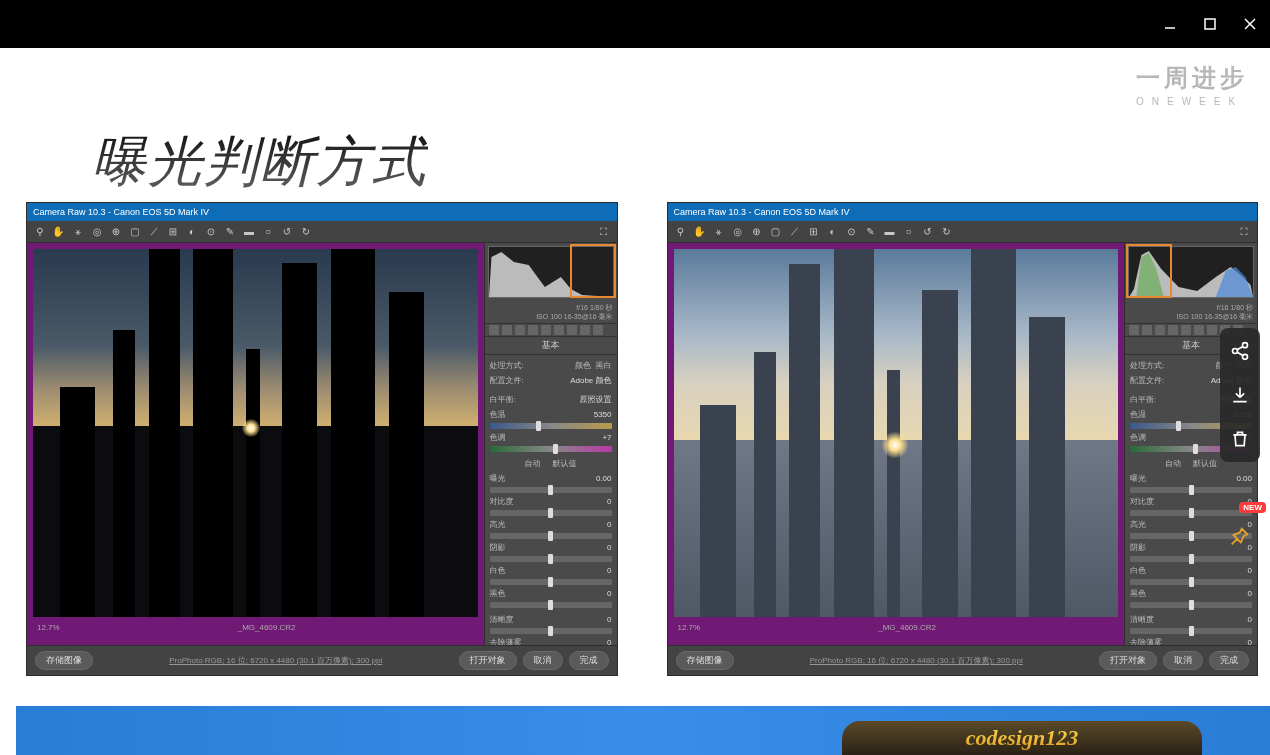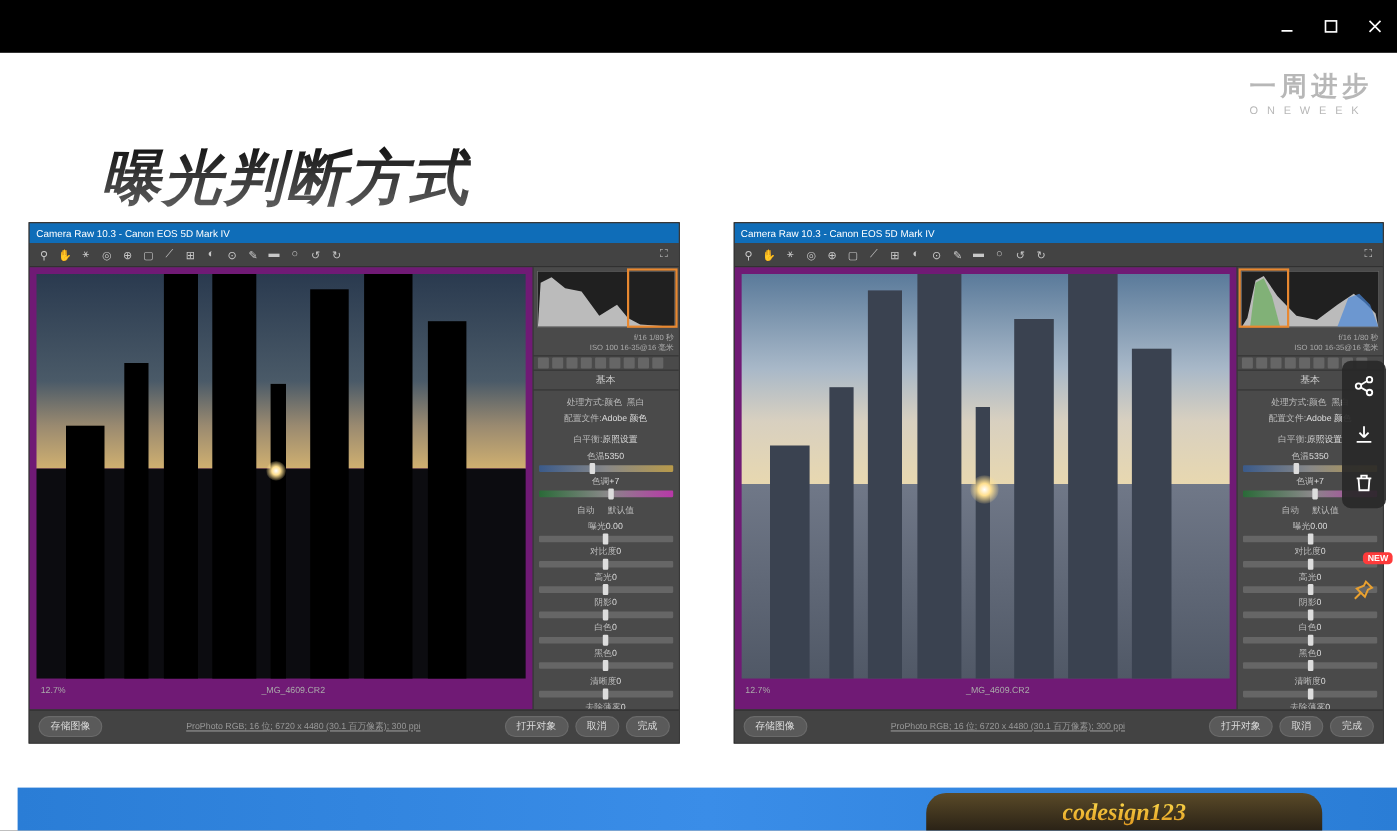--- a/index.html
+++ b/index.html
@@ -6,21 +6,21 @@
 body{width:1270px;height:755px;background:#000;overflow:hidden;position:relative}
 .titlebar{height:48px;background:#000;display:flex;align-items:center;justify-content:center;position:relative}
 .title{color:#fff;font-size:15px;font-weight:600}
 .winbtns{position:absolute;right:0;top:0;display:flex;height:48px}
 .winbtn{width:40px;height:48px;display:flex;align-items:center;justify-content:center;color:#fff;cursor:pointer}
 .winbtn svg{width:14px;height:14px}
 .content{position:absolute;top:48px;left:0;right:0;bottom:0;background:#fff}
 .watermark{position:absolute;right:22px;top:14px;text-align:left;color:#b7b7b7}
 .wm-cn{font-size:24px;font-weight:700;letter-spacing:4px}
 .wm-en{font-size:10px;letter-spacing:8px;margin-top:2px}
-.slide-title{position:absolute;left:92px;top:78px;font-size:54px;font-weight:700;font-style:italic;background:linear-gradient(180deg,#0a0a0a,#6a6a6a);-webkit-background-clip:text;background-clip:text;color:transparent;letter-spacing:2px}
+.slide-title{position:absolute;left:92px;top:78px;font-size:54px;font-weight:400;font-style:italic;background:linear-gradient(180deg,#0a0a0a,#6a6a6a);-webkit-background-clip:text;background-clip:text;color:transparent;letter-spacing:2px}
 .panels{position:absolute;top:154px;left:26px;right:12px;display:flex;gap:49px}
 .crpanel{flex:1;background:#4a4a4a;border:1px solid #2b2b2b;position:relative;height:474px}
 .crbar{height:18px;background:#0f6db8;display:flex;align-items:center;padding:0 6px}
 .crbar-text{color:#fff;font-size:9px}
 .tooltop{height:22px;background:#434343;display:flex;align-items:center;justify-content:space-between;padding:0 6px;border-bottom:1px solid #2d2d2d}
 .toolrow{display:flex;gap:5px;align-items:center}
 .tbtn{width:14px;height:14px;display:flex;align-items:center;justify-content:center;color:#c8c8c8;font-size:10px;cursor:pointer}
 .crbody{display:flex;height:calc(100% - 40px - 30px)}
 .preview{flex:1;background:#701a75;position:relative;padding:6px}
 .photo{width:100%;height:calc(100% - 22px);position:relative;overflow:hidden}
@@ -35,33 +35,33 @@
 .fntxt{color:#aaa;font-size:8px}
 .side{width:133px;background:#4a4a4a;border-left:1px solid #2d2d2d;display:flex;flex-direction:column}
 .histwrap{height:58px;padding:3px;position:relative}
 .histbox{width:100%;height:100%;background:#202020;position:relative;border:1px solid #666}
 .highlight-box{position:absolute;border:2px solid #e88830;pointer-events:none}
 .meta{font-size:7px;color:#aaa;padding:2px 4px;text-align:right;line-height:1.3}
 .tabstrip{height:14px;display:flex;gap:3px;padding:0 4px;align-items:center;border-top:1px solid #333;border-bottom:1px solid #333}
 .tdot{width:10px;height:10px;background:#666;border-radius:1px}
 .panelhead{text-align:center;font-size:9px;color:#ccc;padding:2px 0;border-bottom:1px solid #333}
 .settings{flex:1;overflow:hidden;padding:3px 5px;font-size:8px;color:#bbb}
-.srow{display:flex;justify-content:center;align-items:center;height:15px}
+.srow{display:flex;justify-content:space-between;align-items:center;height:15px}
 .srow .lbl{flex:0 0 auto}
 .srow .val{color:#ddd}
 .slider{height:6px;background:linear-gradient(90deg,#3a5a8a,#888,#b89a4a);margin:1px 0;position:relative;border-radius:1px}
 .slider.gray{background:#666}
 .slider.rb{background:linear-gradient(90deg,#2a6a38,#888,#b838a8)}
 .thumb{position:absolute;top:-2px;width:5px;height:10px;background:#ddd;border-radius:1px}
 .bottombar{position:absolute;bottom:0;left:0;right:0;height:30px;background:#434343;border-top:1px solid #2d2d2d;display:flex;align-items:center;justify-content:space-between;padding:0 8px}
 .bbl{display:flex;gap:6px;align-items:center}
 .bbr{display:flex;gap:6px}
 .pill{background:#5a5a5a;border:1px solid #6a6a6a;border-radius:10px;padding:2px 10px;font-size:9px;color:#ddd;cursor:pointer}
 .binfo{font-size:8px;color:#999;text-decoration:underline}
-.footer{position:absolute;bottom:0;left:16px;right:0;height:39px;background:linear-gradient(90deg,#2a7dd6 0%,#3a8de8 50%,#2a7dd6 100%)}
+.footer{position:absolute;bottom:0;left:16px;right:0;height:49px;background:linear-gradient(90deg,#2a7dd6 0%,#3a8de8 50%,#2a7dd6 100%)}
 .footer-badge{position:absolute;right:68px;bottom:0;width:360px;height:34px;background:linear-gradient(180deg,#5a4a28,#2a2216);border-radius:18px 18px 0 0;display:flex;align-items:center;justify-content:center}
 .footer-badge-text{font-family:cursive;font-size:22px;font-style:italic;background:linear-gradient(180deg,#ffe050,#e09820);-webkit-background-clip:text;background-clip:text;color:transparent;font-weight:bold}
 .float-toolbar{position:absolute;right:10px;top:328px;width:40px;background:rgba(40,40,40,.92);border-radius:8px;display:flex;flex-direction:column;align-items:center;padding:12px 0;gap:22px}
 .ft-btn{color:#fff;cursor:pointer;width:22px;height:22px;display:flex;align-items:center;justify-content:center}
 .float-pin{position:absolute;right:14px;top:520px;width:34px;height:34px;display:flex;align-items:center;justify-content:center;color:#e8a030;cursor:pointer}
 .new-badge{position:absolute;right:4px;top:502px;background:#ff3b3b;color:#fff;font-size:8px;font-weight:bold;padding:1px 4px;border-radius:4px}
 </style>
 </head>
 <body>
 

